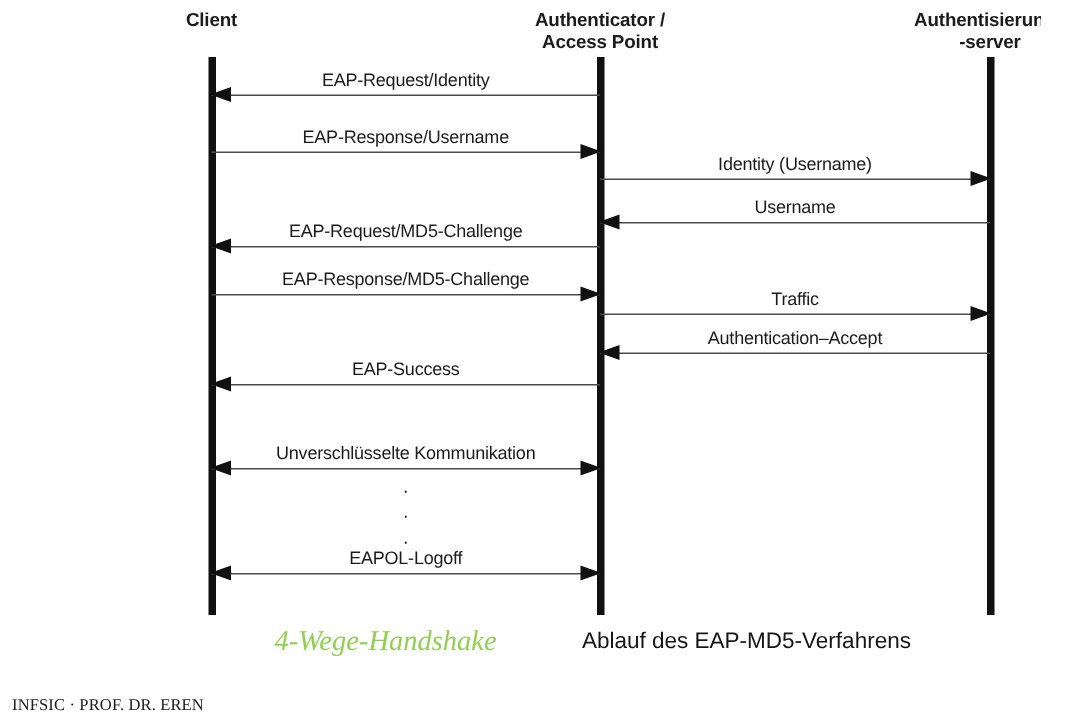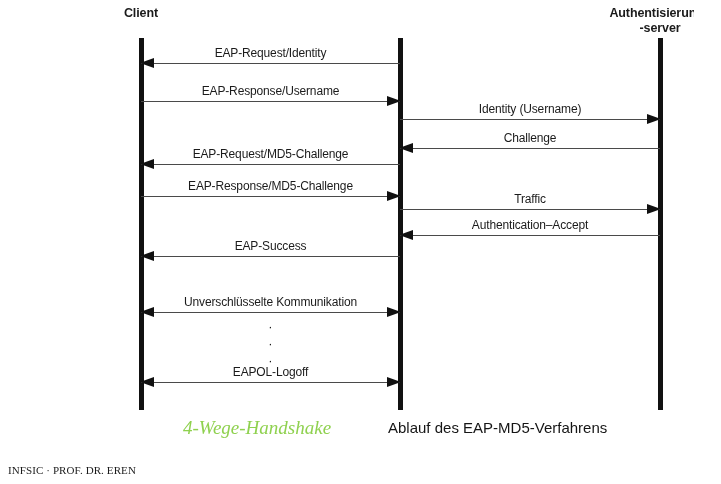--- a/index.html
+++ b/index.html
@@ -123,20 +123,22 @@
     white-space: nowrap;
   }
 </style>
 </head>
 <body>
 
 <div id="stage">
 
   <div class="ll-head" id="head-client" style="left:81px; top:6px; width:120px;">Client</div>
 
+  <div class="ll-head" id="head-auth" style="left:330px; top:6px; width:140px;">Authenticator /
+Access Point</div>
 
   <div class="ll-head" id="head-server" style="left:585px; top:6px; width:150px;">Authentisierungs
 -server</div>
 
   <div class="lifeline" style="left:138.5px; top:38px; height:372px;"></div>
   <div class="lifeline" style="left:397.5px; top:38px; height:372px;"></div>
   <div class="lifeline" style="left:657.5px; top:38px; height:372px;"></div>
 
   <div class="msg" style="left:141px; width:259px; top:63px;">
     <div class="line"></div>
@@ -152,21 +154,21 @@
 
   <div class="msg" style="left:400px; width:260px; top:119px;">
     <div class="line"></div>
     <div class="head right"></div>
     <div class="label">Identity (Username)</div>
   </div>
 
   <div class="msg" style="left:400px; width:260px; top:148px;">
     <div class="line"></div>
     <div class="head left"></div>
-    <div class="label">Challenge</div>
+    <div class="label">Username</div>
   </div>
 
   <div class="msg" style="left:141px; width:259px; top:164px;">
     <div class="line"></div>
     <div class="head left"></div>
     <div class="label">EAP-Request/MD5-Challenge</div>
   </div>
 
   <div class="msg" style="left:141px; width:259px; top:196px;">
     <div class="line"></div>

